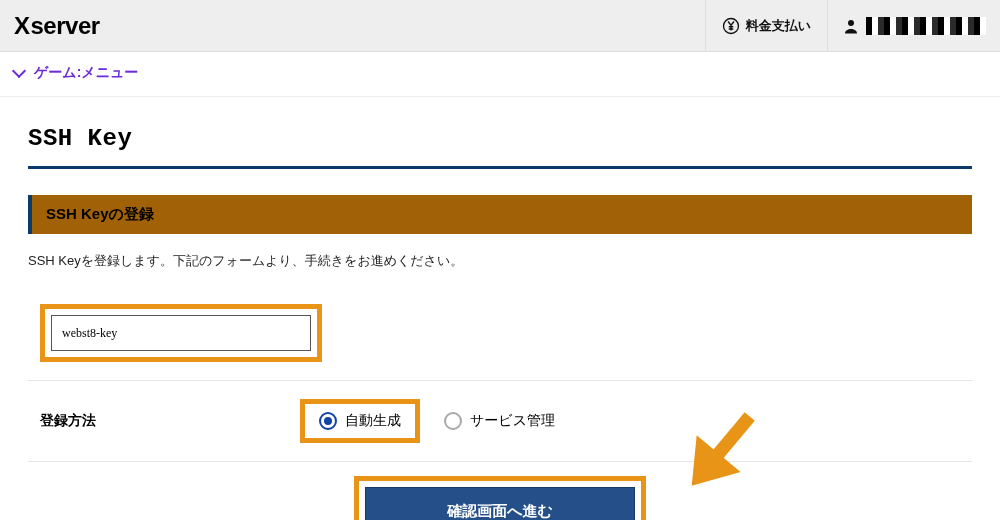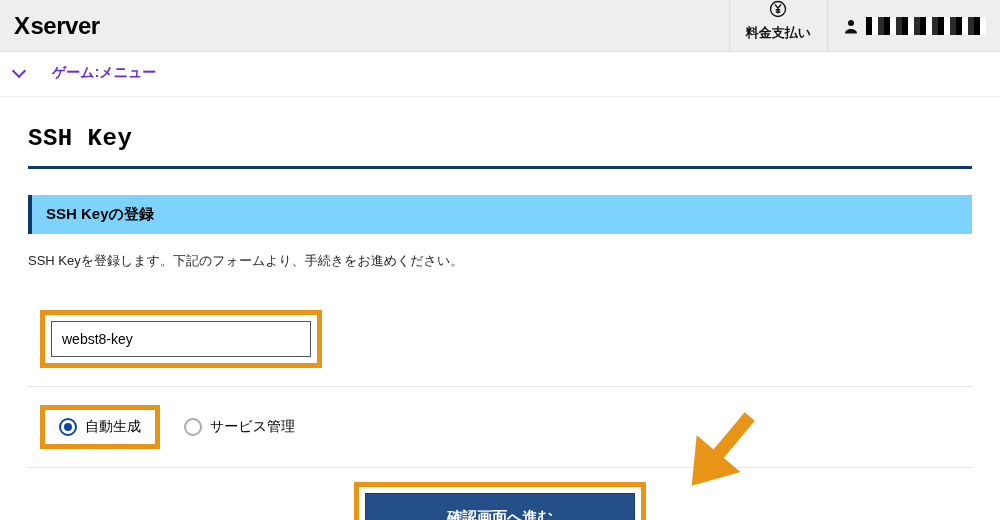--- a/index.html
+++ b/index.html
@@ -34,21 +34,20 @@
     .nav-item {
       display: flex;
       align-items: center;
       gap: 6px;
       padding: 0 16px;
       font-size: 13px;
       font-weight: 600;
       border-left: 1px solid #ddd;
       cursor: pointer;
       color: #111;
-      flex-direction: column;
     }
     .nav-icon { display: inline-flex; align-items: center; justify-content: center; }
     .account {
       display: flex;
       align-items: center;
       padding: 0 14px;
       border-left: 1px solid #ddd;
       gap: 6px;
     }
     .pixel-blur {
@@ -62,21 +61,21 @@
     }
 
     
     .breadcrumb-bar {
       padding: 10px 14px 14px;
       border-bottom: 1px solid #eee;
     }
     .breadcrumb {
       display: inline-flex;
       align-items: center;
-      gap: 28px;
+      gap: 10px;
       font-size: 14px;
       font-weight: 600;
       color: #6c2cd6;
       cursor: pointer;
     }
     .breadcrumb .chev {
       width: 10px;
       height: 10px;
       border: 2px solid #6c2cd6;
       border-top: none;
@@ -91,31 +90,31 @@
       font-size: 24px;
       font-weight: 600;
       letter-spacing: 0.5px;
       padding-bottom: 14px;
       border-bottom: 3px solid #0b3a6a;
       margin-bottom: 26px;
       font-family: Liberation Mono, monospace;
     }
 
     .panel-head {
-      background: #7dd3fc;
+      background: #a16207;
       border-left: 4px solid #0b3a6a;
       padding: 10px 14px;
       font-size: 15px;
       font-weight: 700;
       margin-bottom: 18px;
     }
     .description {
       font-size: 13px;
       color: #222;
-      margin-bottom: 22px;
+      margin-bottom: 16px;
     }
 
     
     .form-row {
       display: flex;
       align-items: center;
       padding: 18px 12px;
       border-bottom: 1px solid #e6e6e6;
       min-height: 68px;
     }
@@ -128,23 +127,23 @@
 
     .highlight {
       border: 5px solid #e79417;
       padding: 6px;
     }
 
     .text-input {
       width: 260px;
       height: 36px;
       padding: 0 10px;
-      font-size: 14px;
+      font-size: 12px;
       border: 1px solid #555;
-      font-family: Liberation Sans, sans-serif;
+      font-family: Liberation Serif, serif;
     }
 
     .radio-wrap {
       display: flex;
       align-items: flex-end;
       gap: 8px;
       font-size: 14px;
       cursor: pointer;
     }
     .radio-circle {
@@ -237,20 +236,21 @@
 
   <div class="form-row">
     <div class="form-control">
       <div class="highlight">
         <input type="text" class="text-input" value="webst8-key" style="">
       </div>
     </div>
   </div>
 
   <div class="form-row">
+    <div class="form-label">登録方法</div>
     <div class="form-control">
       <div class="highlight" style="padding:8px 14px;">
         <label class="radio-wrap">
           <span class="radio-circle selected"></span>
           <span>自動生成</span>
         </label>
       </div>
       <label class="radio-wrap">
         <span class="radio-circle"></span>
         <span>サービス管理</span>

